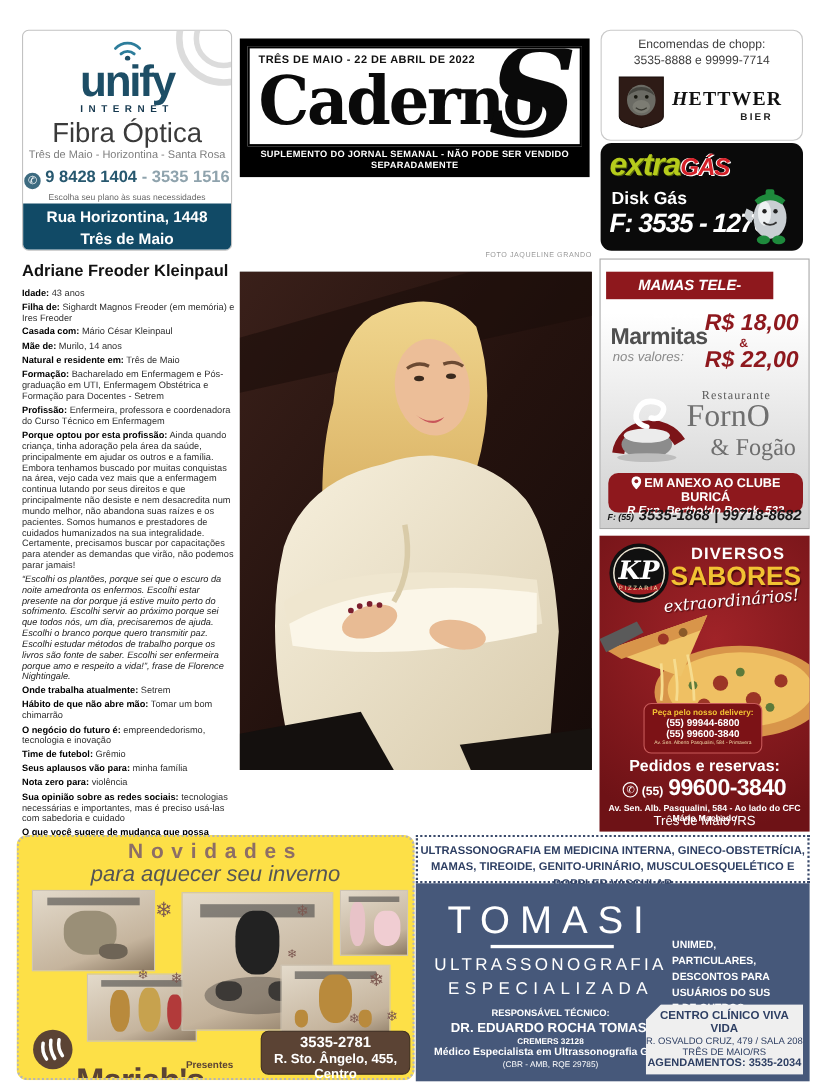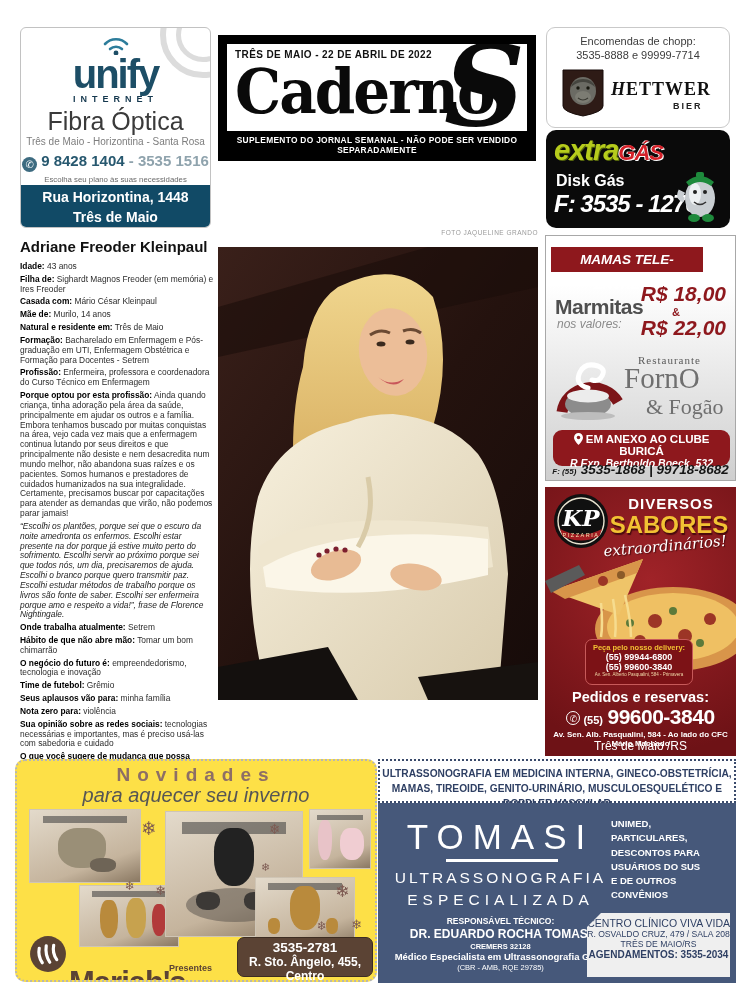--- a/index.html
+++ b/index.html
@@ -1,19 +1,19 @@
 <!DOCTYPE html>
 <html><head>
 <meta charset="utf-8">
 <style>
   * { margin:0; padding:0; box-sizing:border-box; }
   body { background:#888; font-family:"Liberation Sans", sans-serif; }
   #page { position:relative; width:750px; height:991px; background:#fff; margin:0 auto; overflow:hidden; }
   .abs { position:absolute; }
-  .pre { white-space:pre-line; }
+  .pre { white-space:pre-line;margin-top:36px; }
 
   
   .unify-ad { left:20px; top:27px; width:191px; height:201px; border:1px solid #c2c2c2; border-radius:6px; background:#fff; overflow:hidden; }
   .unify-arc { position:absolute; border:5px solid #dcdcdc; border-radius:50%; background:transparent; }
   .unify-arc.a1 { width:54px; height:54px; right:-20px; top:-20px; }
   .unify-arc.a2 { width:86px; height:86px; right:-36px; top:-36px; border-width:6px; }
   .unify-wifi { position:absolute; left:0; right:0; top:7px; text-align:center; }
   .unify-brand { position:absolute; left:0; right:0; top:24px; text-align:center; font-size:40px; font-weight:bold; letter-spacing:-2px; color:#1d4e66; }
   .unify-sub { position:absolute; left:0; right:0; top:66px; text-align:center; font-size:9px; font-weight:bold; letter-spacing:5px; color:#16394f; }
   .unify-product { position:absolute; left:0; right:0; top:79px; text-align:center; font-size:25px; color:#3a3a3a; }
@@ -125,21 +125,21 @@
   .to-rule { position:absolute; left:68px; top:56px; width:112px; height:3px; background:#fff; }
   .to-l1 { position:absolute; left:10px; top:66px; width:225px; text-align:center; font-size:15.5px; letter-spacing:3px; }
   .to-l2 { position:absolute; left:10px; top:88px; width:225px; text-align:center; font-size:15.5px; letter-spacing:5px; }
   .to-resp { position:absolute; left:10px; top:113px; width:225px; text-align:center; font-size:8.5px; font-weight:bold; }
   .to-doc { position:absolute; left:10px; top:124px; width:225px; text-align:center; font-size:12px; font-weight:bold; }
   .to-crem { position:absolute; left:10px; top:139px; width:225px; text-align:center; font-size:7.5px; font-weight:bold; }
   .to-spec { position:absolute; left:10px; top:148px; width:225px; text-align:center; font-size:9.5px; font-weight:bold; }
   .to-cbr { position:absolute; left:10px; top:160px; width:225px; text-align:center; font-size:7.5px; }
   .to-ins { position:absolute; right:10px; top:14px; width:115px; text-align:left; font-size:9.5px; font-weight:bold; line-height:1.5; }
   .to-box { position:absolute; right:6px; top:110px; width:143px; height:64px; background:#efefef; color:#2e3f63; text-align:center; padding-top:4px; clip-path:polygon(14px 0, 100% 0, 100% 100%, 0 100%, 0 14px); }
-  .to-box .c1 { font-size:10.5px; font-weight:normal;text-align:right; }
+  .to-box .c1 { font-size:10.5px; font-weight:bold; }
   .to-box .c2 { font-size:8.6px; }
   .to-box .c3 { font-size:8.6px; }
   .to-box .c4 { font-size:10px; font-weight:bold; }
 </style>
 </head>
 <body>
 
 <div id="page">
 
   <div class="abs unify-ad">

